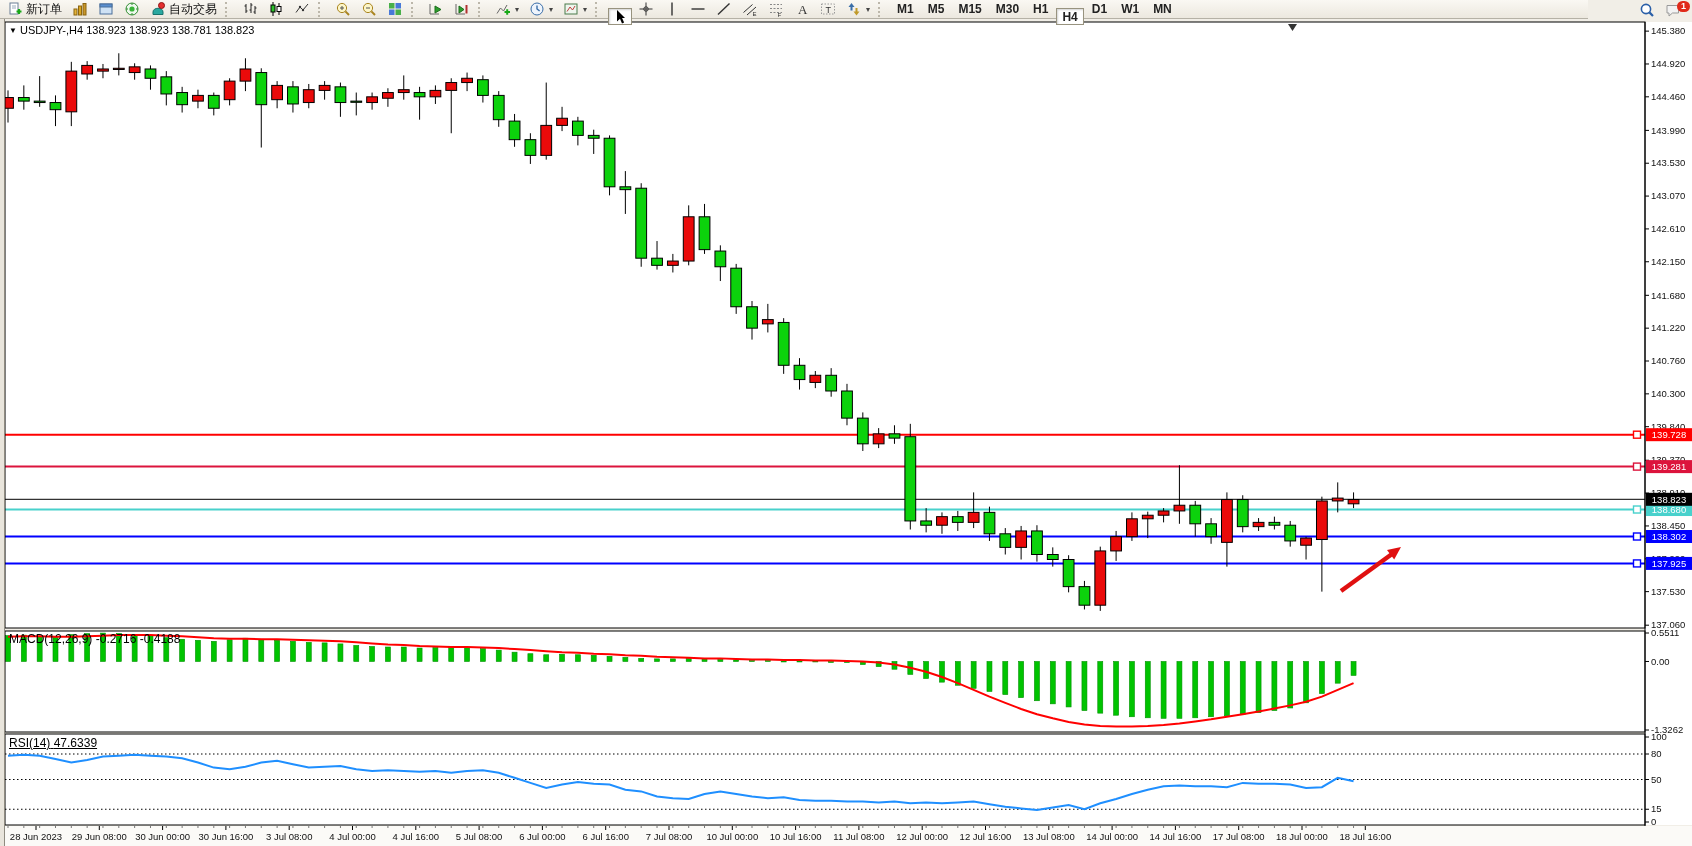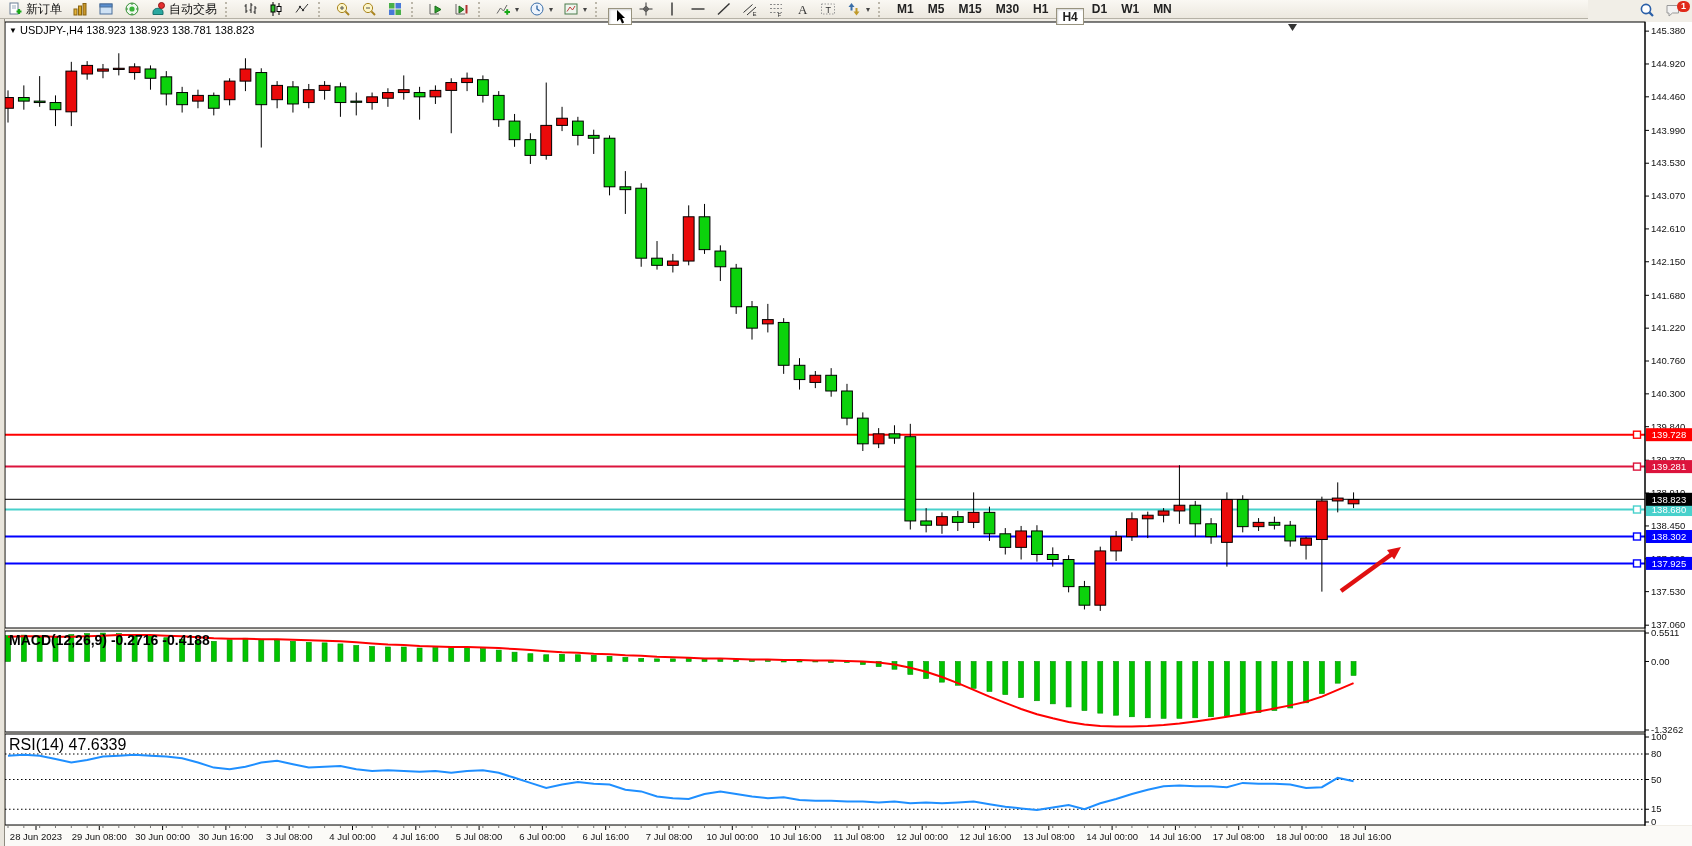--- a/index.html
+++ b/index.html
@@ -19,22 +19,22 @@
   .grip{display:inline-block;width:7px;height:15px;margin:0 3px;
     border-left:2px dotted #bcb7aa;}
   #toolbar-right{position:absolute;right:6px;top:0;height:19px;display:flex;align-items:center;}
   .badge{position:absolute;top:-1px;right:-6px;background:#e02a1a;color:#fff;font-size:9px;
     border-radius:7px;padding:0 4px;line-height:11px;font-weight:bold;}
   #chart-area{position:absolute;left:0;top:19px;width:1692px;height:827px;}
   #chart-svg{position:absolute;left:0;top:0;}
   .overlay-label{position:absolute;z-index:20;color:#000;pointer-events:none;}
   #chart-title{left:9px;top:24px;font-size:11px;}
   #chart-title .tri{font-size:8px;vertical-align:1px;}
-  #macd-label{left:9px;top:632px;font-size:14px;font-weight:bold;}
-  #rsi-label{left:9px;top:736px;font-size:16px;}
+  #macd-label{left:9px;top:632px;font-size:12px;}
+  #rsi-label{left:9px;top:736px;font-size:12px;text-decoration:underline;}
   #left-edge{position:absolute;left:0;top:19px;width:4px;height:827px;
     background:#e9e5dc;border-right:1px solid #8f8b80;z-index:25;}
 </style>
 </head>
 <body>
 
 <div id="toolbar">
     <button class="tb">
       <span class="ic">
         <svg viewBox="0 0 16 16">

